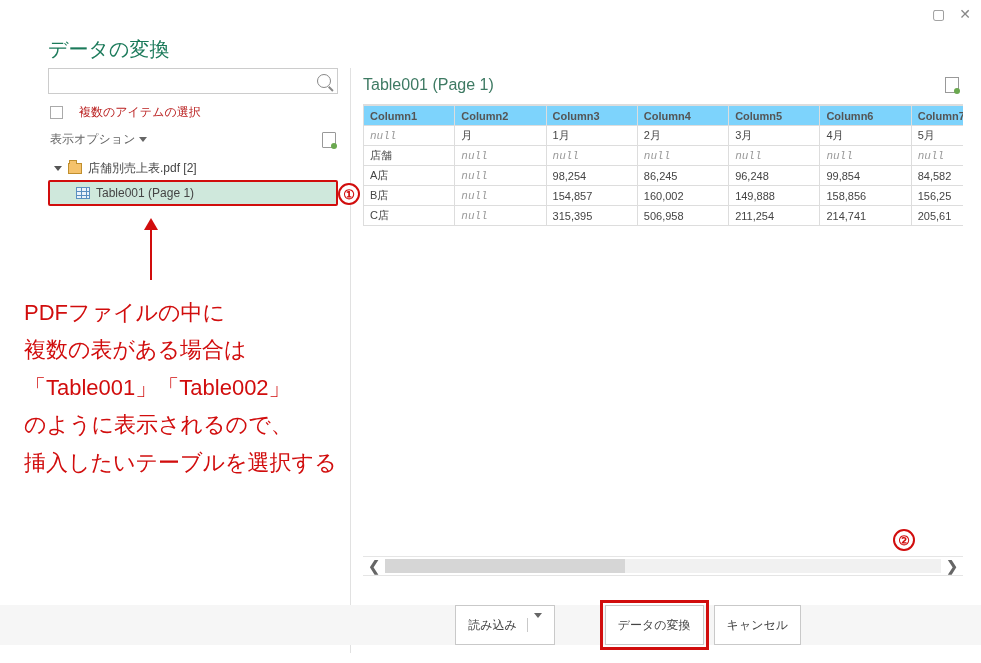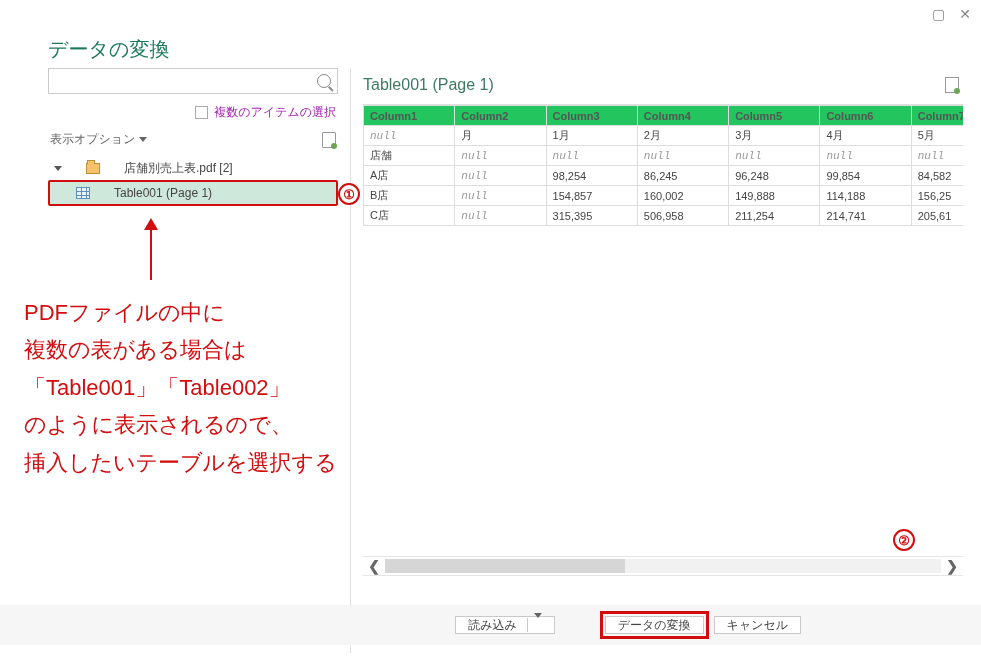--- a/index.html
+++ b/index.html
@@ -80,24 +80,23 @@
   content: '';
   position: absolute;
   width: 6px; height: 1.5px;
   background: #888;
   transform: rotate(45deg);
   bottom: -2px; right: -4px;
 }
 .chk-row {
   display: flex;
   align-items: center;
-  gap: 6px;
+  gap: 16px;
   padding: 4px 2px;
-  color: #a21caf;
-  justify-content: flex-end;
+  color: #b91c1c;
 }
 .chk {
   width: 13px; height: 13px;
   border: 1px solid #aaa;
   background: #fff;
 }
 .opts-row {
   display: flex;
   align-items: center;
   padding: 6px 2px 4px;
@@ -127,21 +126,21 @@
 }
 .tree {
   margin-top: 4px;
   font-size: 12px;
 }
 .tree-row {
   display: flex;
   align-items: center;
   height: 24px;
   padding-left: 6px;
-  gap: 24px;
+  gap: 6px;
   white-space: nowrap;
 }
 .tree-row.indent1 { padding-left: 26px; }
 .tree-caret {
   width: 0; height: 0;
   border-left: 4px solid transparent;
   border-right: 4px solid transparent;
   border-top: 5px solid #555;
 }
 .folder-icon {
@@ -240,21 +239,21 @@
 table.preview th, table.preview td {
   border: 1px solid #ddd;
   height: 20px;
   padding: 0 6px;
   font-size: 11px;
   text-align: left;
   overflow: hidden;
   white-space: nowrap;
 }
 table.preview th {
-  background: #22c55e;
+  background: #7dd3fc;
   font-weight: 600;
   color: #555;
 }
 table.preview td.null {
   font-style: italic;
   color: #999;
   text-align: left;
   font-family: Liberation Mono, monospace;
 }
 table.preview col { width: 75px; }
@@ -304,21 +303,21 @@
   background: #f6f6f6;
   display: flex;
   align-items: center;
   justify-content: flex-end;
   padding-right: 180px;
   gap: 10px;
 }
 .btn {
   border: 1px solid #c9c9c9;
   background: #fff;
-  height: 18px;
+  height: 40px;
   padding: 0 12px;
   font-size: 12px;
   color: #444;
   display: flex;
   align-items: center;
   gap: 4px;
 }
 .btn .dd {
   border-left: 1px solid #c9c9c9;
   margin-left: 6px;
@@ -460,21 +459,21 @@
                 <td>96,248</td>
                 <td>99,854</td>
                 <td>84,582</td>
               </tr>
               <tr>
                 <td>B店</td>
                 <td class="null">null</td>
                 <td>154,857</td>
                 <td>160,002</td>
                 <td>149,888</td>
-                <td>114,188</td>
+                <td>158,856</td>
                 <td>156,25</td>
               </tr>
               <tr>
                 <td>C店</td>
                 <td class="null">null</td>
                 <td>315,395</td>
                 <td>506,958</td>
                 <td>211,254</td>
                 <td>214,741</td>
                 <td>205,61</td>

